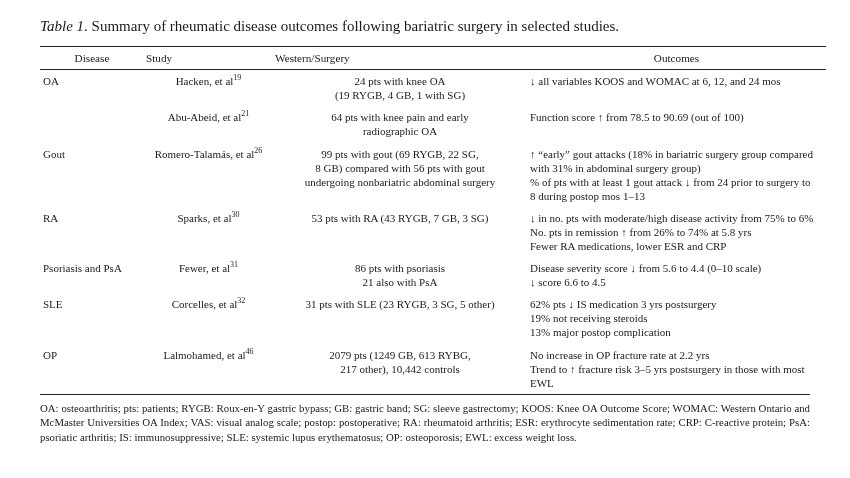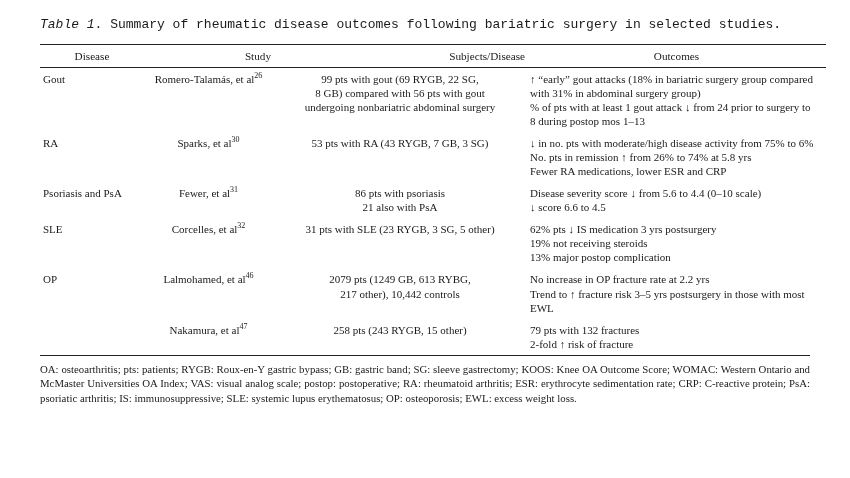--- a/index.html
+++ b/index.html
@@ -15,38 +15,37 @@
     overflow: hidden;
   }
   .page {
     position: relative;
     width: 850px;
     height: 478px;
     box-sizing: border-box;
     padding: 10px 40px 0 40px;
   }
   .caption {
-    font-size: 13px;
+    font-size: 15px;
     line-height: 1.35;
     margin: 6px 0 10px 0;
-    font-family: Liberation Mono, monospace;
   }
   .caption .cap-label {
     font-style: italic;
   }
   table.main {
     width: 100%;
     border-collapse: collapse;
     table-layout: fixed;
   }
   table.main thead th {
     font-size: 11.2px;
     font-weight: normal;
     padding: 5px 2px 5px 2px;
-    text-align: right;
+    text-align: left;
     vertical-align: bottom;
   }
   table.main thead th.left {
     text-align: center;
   }
   .rule-top {
     border-top: 1.1px solid #222;
   }
   .rule-head {
     border-bottom: 0.9px solid #222;
@@ -99,26 +98,48 @@
 
   <div class="caption">
     <span class="cap-label">Table 1</span><span>. Summary of rheumatic disease outcomes following bariatric surgery in selected studies.</span>
   </div>
 
   <table class="main">
     <thead>
       <tr class="rule-top rule-head">
         <th class="left" style="width:100px">Disease</th>
         <th style="width:125px">Study</th>
-        <th style="width:250px">Subjects/Disease</th>
+        <th style="width:250px">Western/Surgery</th>
         <th class="left" style="width:295px">Outcomes</th>
       </tr>
     </thead>
     <tbody id="tbody">
         <tr>
+          <td class="c-disease">OA</td>
+          <td class="c-study"><span>Hacken, et al</span><sup>19</sup></td>
+          <td class="c-subjects">
+            <span class="line">24 pts with knee OA</span>
+            <span class="line">(19 RYGB, 4 GB, 1 with SG)</span>
+          </td>
+          <td class="c-outcomes">
+            <span class="line">↓ all variables KOOS and WOMAC at 6, 12, and 24 mos</span>
+          </td>
+        </tr>
+        <tr>
+          <td class="c-disease"></td>
+          <td class="c-study"><span>Abu-Abeid, et al</span><sup>21</sup></td>
+          <td class="c-subjects">
+            <span class="line">64 pts with knee pain and early</span>
+            <span class="line">radiographic OA</span>
+          </td>
+          <td class="c-outcomes">
+            <span class="line">Function score ↑ from 78.5 to 90.69 (out of 100)</span>
+          </td>
+        </tr>
+        <tr>
           <td class="c-disease">Gout</td>
           <td class="c-study"><span>Romero-Talamás, et al</span><sup>26</sup></td>
           <td class="c-subjects">
             <span class="line">99 pts with gout (69 RYGB, 22 SG,</span>
             <span class="line">8 GB) compared with 56 pts with gout</span>
             <span class="line">undergoing nonbariatric abdominal surgery</span>
           </td>
           <td class="c-outcomes">
             <span class="line">↑ “early” gout attacks (18% in bariatric surgery group compared</span>
             <span class="line">with 31% in abdominal surgery group)</span>
@@ -168,31 +189,20 @@
           <td class="c-subjects">
             <span class="line">2079 pts (1249 GB, 613 RYBG,</span>
             <span class="line">217 other), 10,442 controls</span>
           </td>
           <td class="c-outcomes">
             <span class="line">No increase in OP fracture rate at 2.2 yrs</span>
             <span class="line">Trend to ↑ fracture risk 3–5 yrs postsurgery in those with most</span>
             <span class="line">EWL</span>
           </td>
         </tr>
-        <tr>
-          <td class="c-disease"></td>
-          <td class="c-study"><span>Nakamura, et al</span><sup>47</sup></td>
-          <td class="c-subjects">
-            <span class="line">258 pts (243 RYGB, 15 other)</span>
-          </td>
-          <td class="c-outcomes">
-            <span class="line">79 pts with 132 fractures</span>
-            <span class="line">2-fold ↑ risk of fracture</span>
-          </td>
-        </tr>
       </tbody>
   </table>
 
   <div class="rule-bottom"></div>
 
   <div class="footnote">OA: osteoarthritis; pts: patients; RYGB: Roux-en-Y gastric bypass; GB: gastric band; SG: sleeve gastrectomy; KOOS: Knee OA Outcome Score; WOMAC: Western Ontario and McMaster Universities OA Index; VAS: visual analog scale; postop: postoperative; RA: rheumatoid arthritis; ESR: erythrocyte sedimentation rate; CRP: C-reactive protein; PsA: psoriatic arthritis; IS: immunosuppressive; SLE: systemic lupus erythematosus; OP: osteoporosis; EWL: excess weight loss.</div>
 
 </div>
 
 </body></html>

